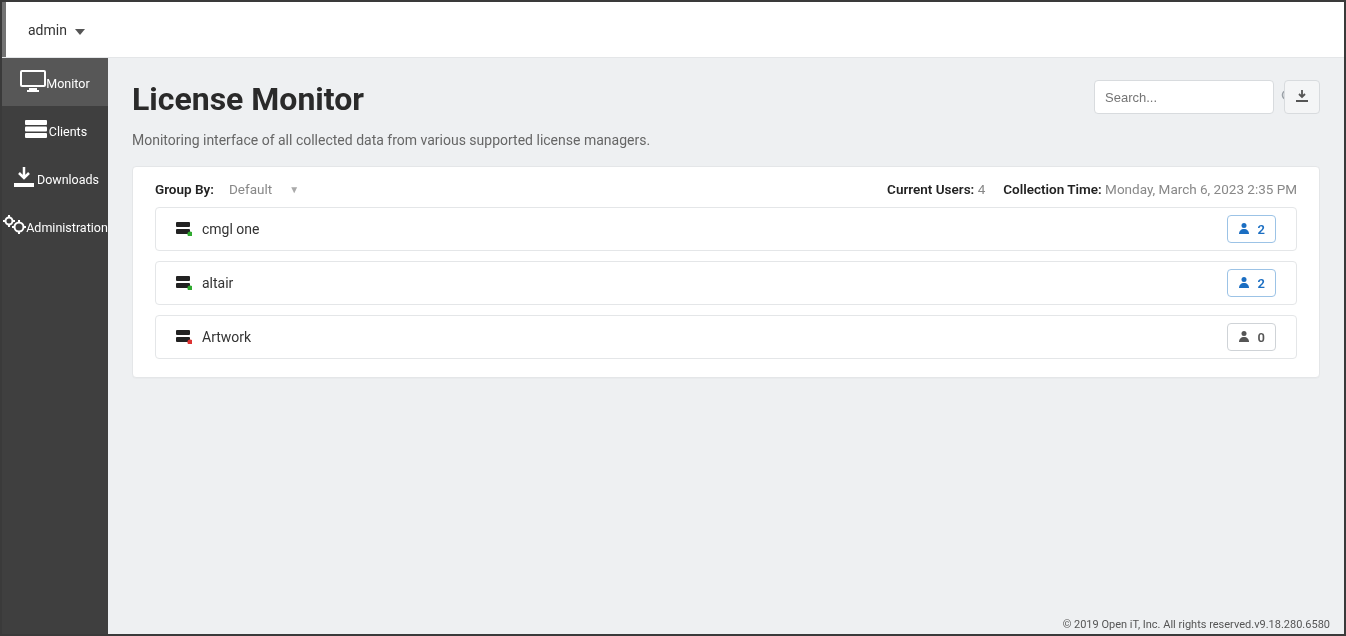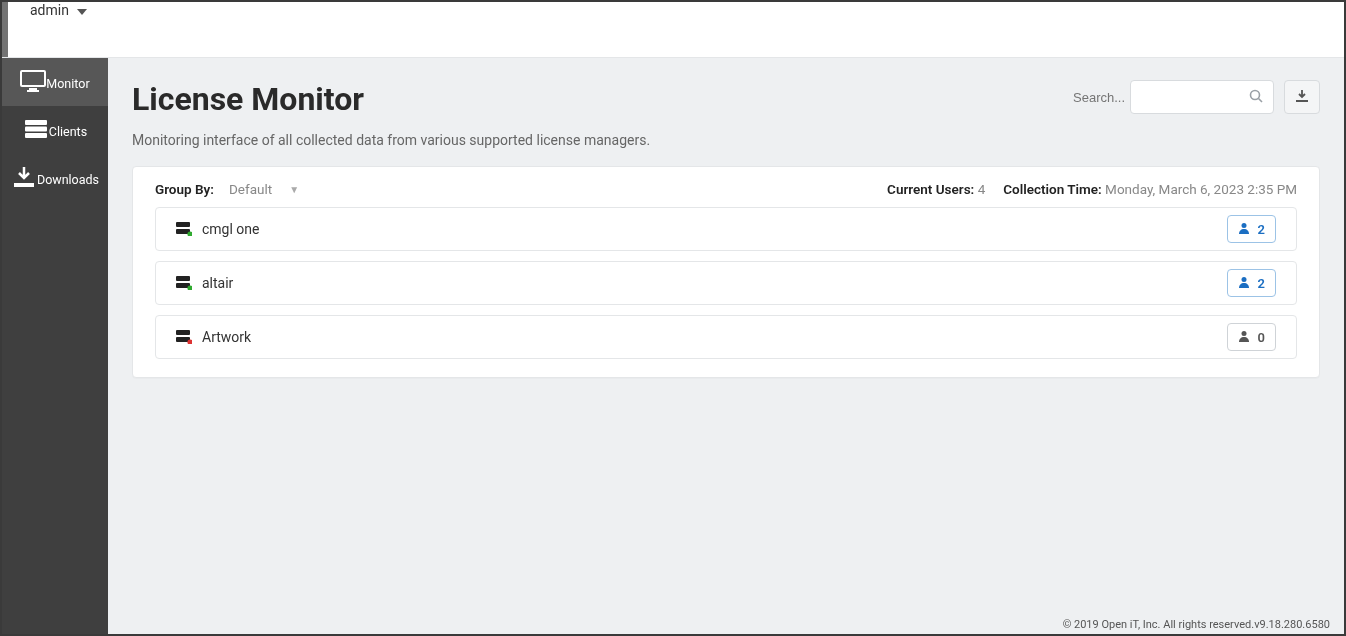--- a/index.html
+++ b/index.html
@@ -35,22 +35,23 @@
     font-family: Arial, sans-serif;
     color: #111;
     letter-spacing: -0.5px;
   }
   .logo .paren { color: #e11; font-weight: 900; font-size: 30px; font-style: italic; margin: 0 -2px; }
   .logo .it { background: #e11; color: #fff; padding: 0 4px; border-radius: 2px; font-style: italic; margin-left: -1px;}
   .logo .reg { color:#e11; font-size: 10px; vertical-align: super; margin-left: 2px; }
 
   .user-menu {
     height: 100%;
-    border-left: 6px solid #737373;
-    display: flex;
+    border-left: 4px solid #737373;
+    display: flex;
+    align-items: center;
     padding: 0 18px 0 22px;
     color: #333;
     font-size: 14px;
     cursor: pointer;
   }
   .user-menu .caret { margin-left: 8px; }
 
   
   .sidebar {
     position: absolute;
@@ -98,23 +99,22 @@
     color: #666;
   }
   .head-actions { display: flex; gap: 10px; align-items: center; }
   .search-box {
     display: flex;
     align-items: center;
     background: #fff;
     border: 1px solid #d8dbde;
     border-radius: 4px;
     height: 34px;
-    width: 144px;
+    width: 180px;
     padding: 0 10px;
-    justify-content: flex-end;
   }
   .search-box input {
     border: none; outline: none; flex: 1; font-size: 13px; color: #666; background: transparent;
   }
   .search-box .s-icon { color: #9aa0a6; }
   .dl-btn {
     height: 34px; width: 36px;
     background: #f4f5f6;
     border: 1px solid #d8dbde;
     border-radius: 4px;
@@ -220,20 +220,30 @@
   </div>
   <div class="nav-item">
     <span class="icon">
       <svg width="20" height="20" viewBox="0 0 20 20">
           <path d="M10 0v10M5 6l5 5 5-5" stroke="#fff" stroke-width="2.5" fill="none"></path>
           <rect x="0" y="16" width="20" height="4"></rect>
         </svg>
     </span>
     <span>Downloads</span>
   </div>
+  <div class="nav-item">
+    <span class="icon">
+      <svg width="24" height="20" viewBox="0 0 24 20">
+          <circle cx="7" cy="6" r="3.5" fill="none" stroke="#fff" stroke-width="2"></circle>
+          <circle cx="17" cy="12" r="4.5" fill="none" stroke="#fff" stroke-width="2"></circle>
+          <path d="M7 0v2M7 10v2M1 6h2M11 6h2M17 5v2M17 17v2M10 12h2M22 12h2" stroke="#fff" stroke-width="2"></path>
+        </svg>
+    </span>
+    <span>Administration</span>
+  </div>
 </div>
 
 <div class="main">
   <div class="page-head">
     <div>
       <h1>License Monitor</h1>
       <div class="sub">Monitoring interface of all collected data from various supported license managers.</div>
     </div>
     <div class="head-actions">
       <div class="search-box">

